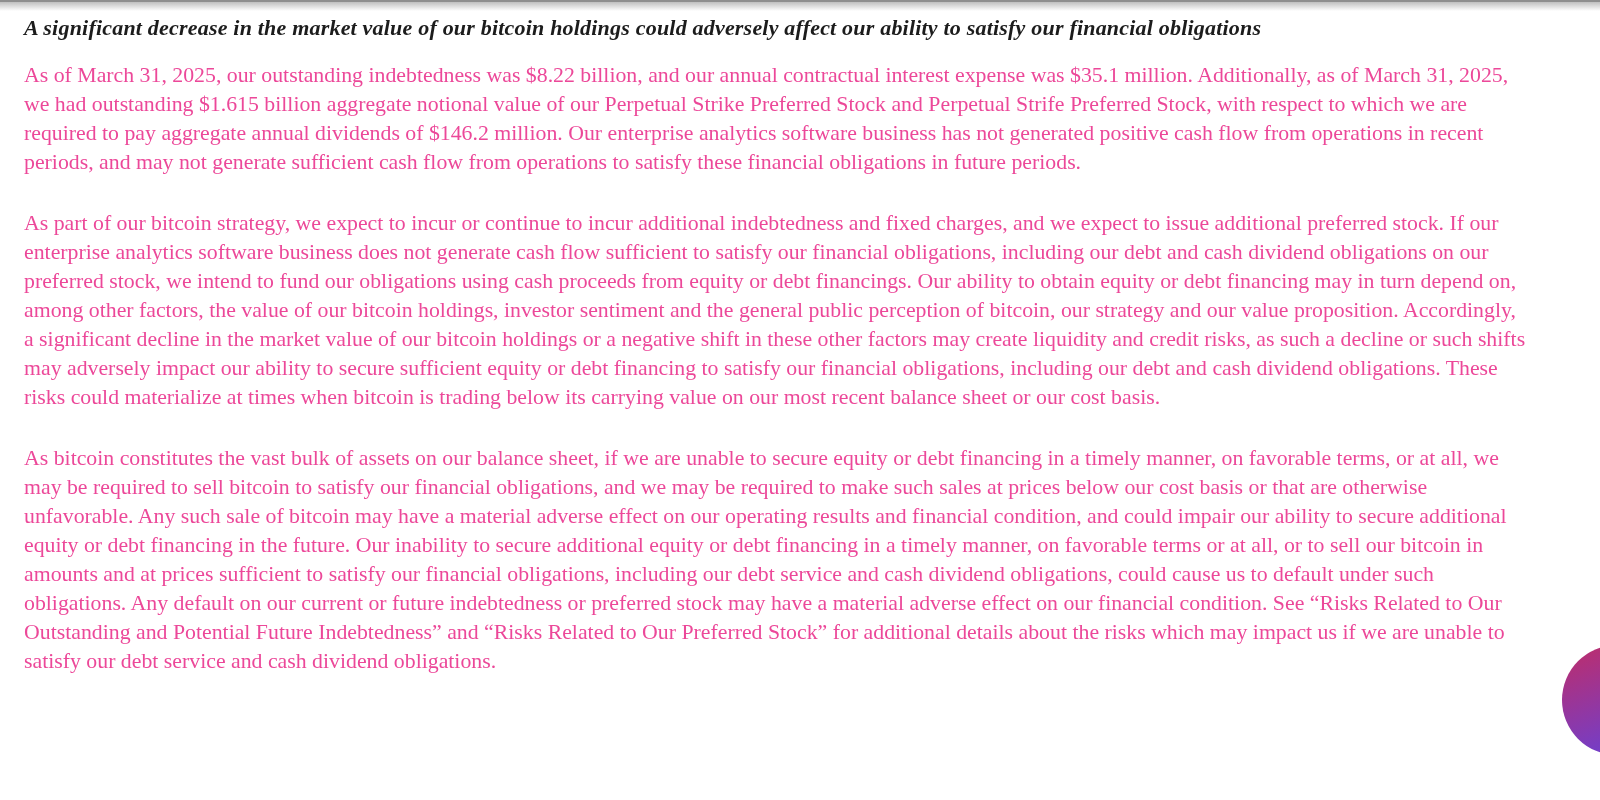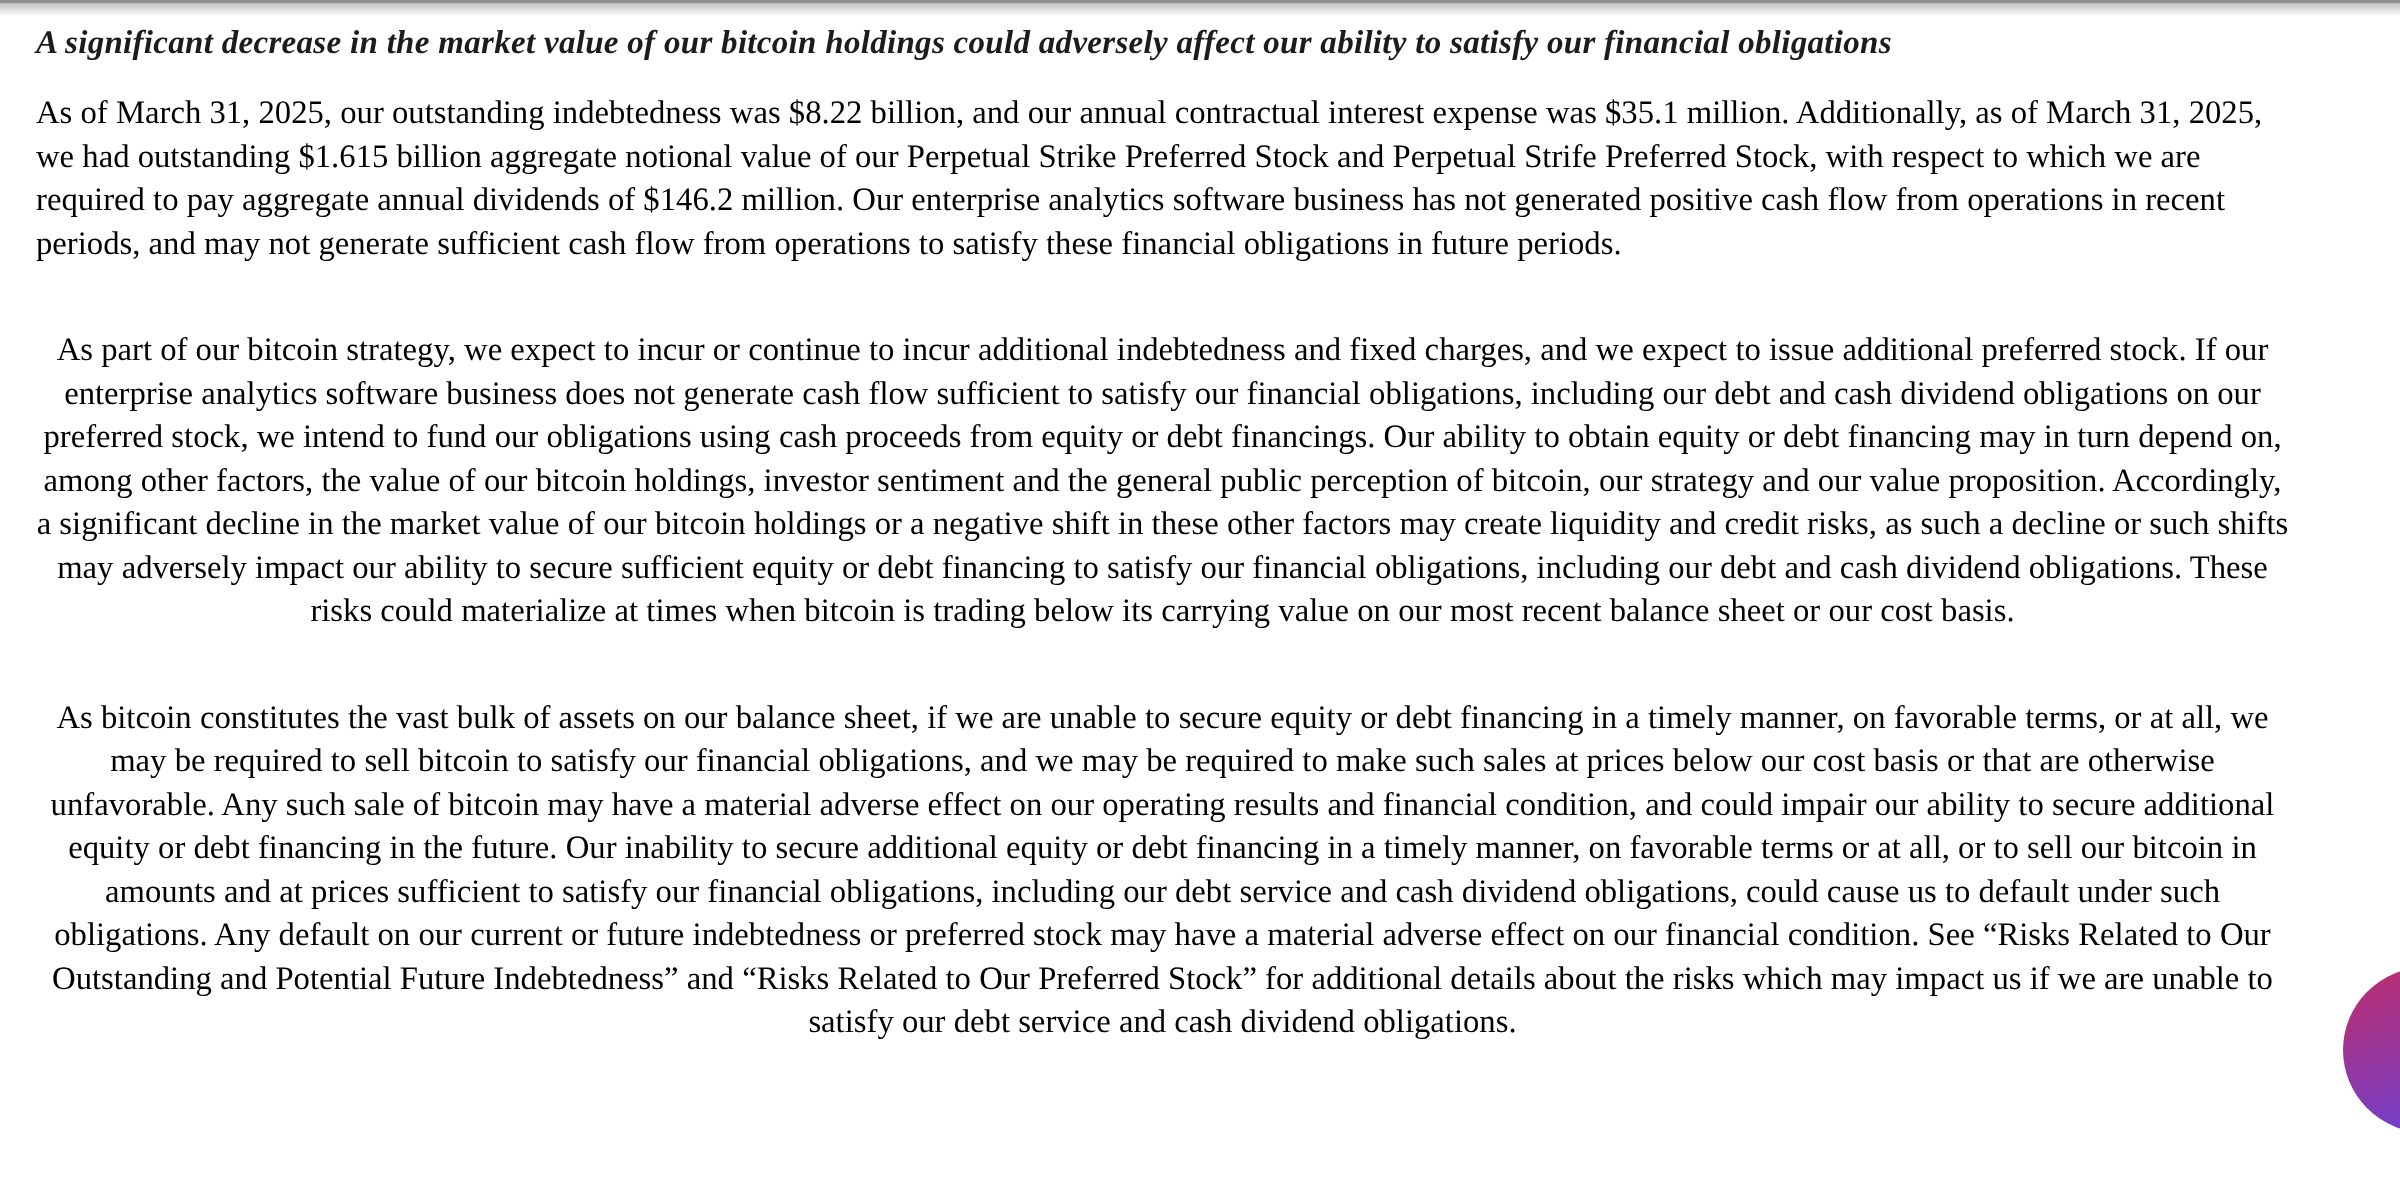--- a/index.html
+++ b/index.html
@@ -37,28 +37,27 @@
     font-style: italic;
     margin: 4px 0 0 0;
     color: #1c1c1c;
     letter-spacing: 0.2px;
   }
   .doc-paragraph {
     font-size: 21.8px;
     line-height: 29px;
     margin: 0;
     text-align: left;
-    color: #000000;
+    color: #ec4899;
   }
   .doc-paragraph.first {
     margin-top: 19px;
   }
   .doc-paragraph + .doc-paragraph {
-    margin-top: 42px;
-    text-align: center;
+    margin-top: 32px;
   }
   .gradient-circle {
     position: absolute;
     left: 1562px;
     top: 645px;
     width: 110px;
     height: 110px;
     border-radius: 50%;
     background: linear-gradient(160deg, var(--bubble-top, #bb2e6e) 5%, var(--bubble-bottom, #6a40d4) 92%);
   }

